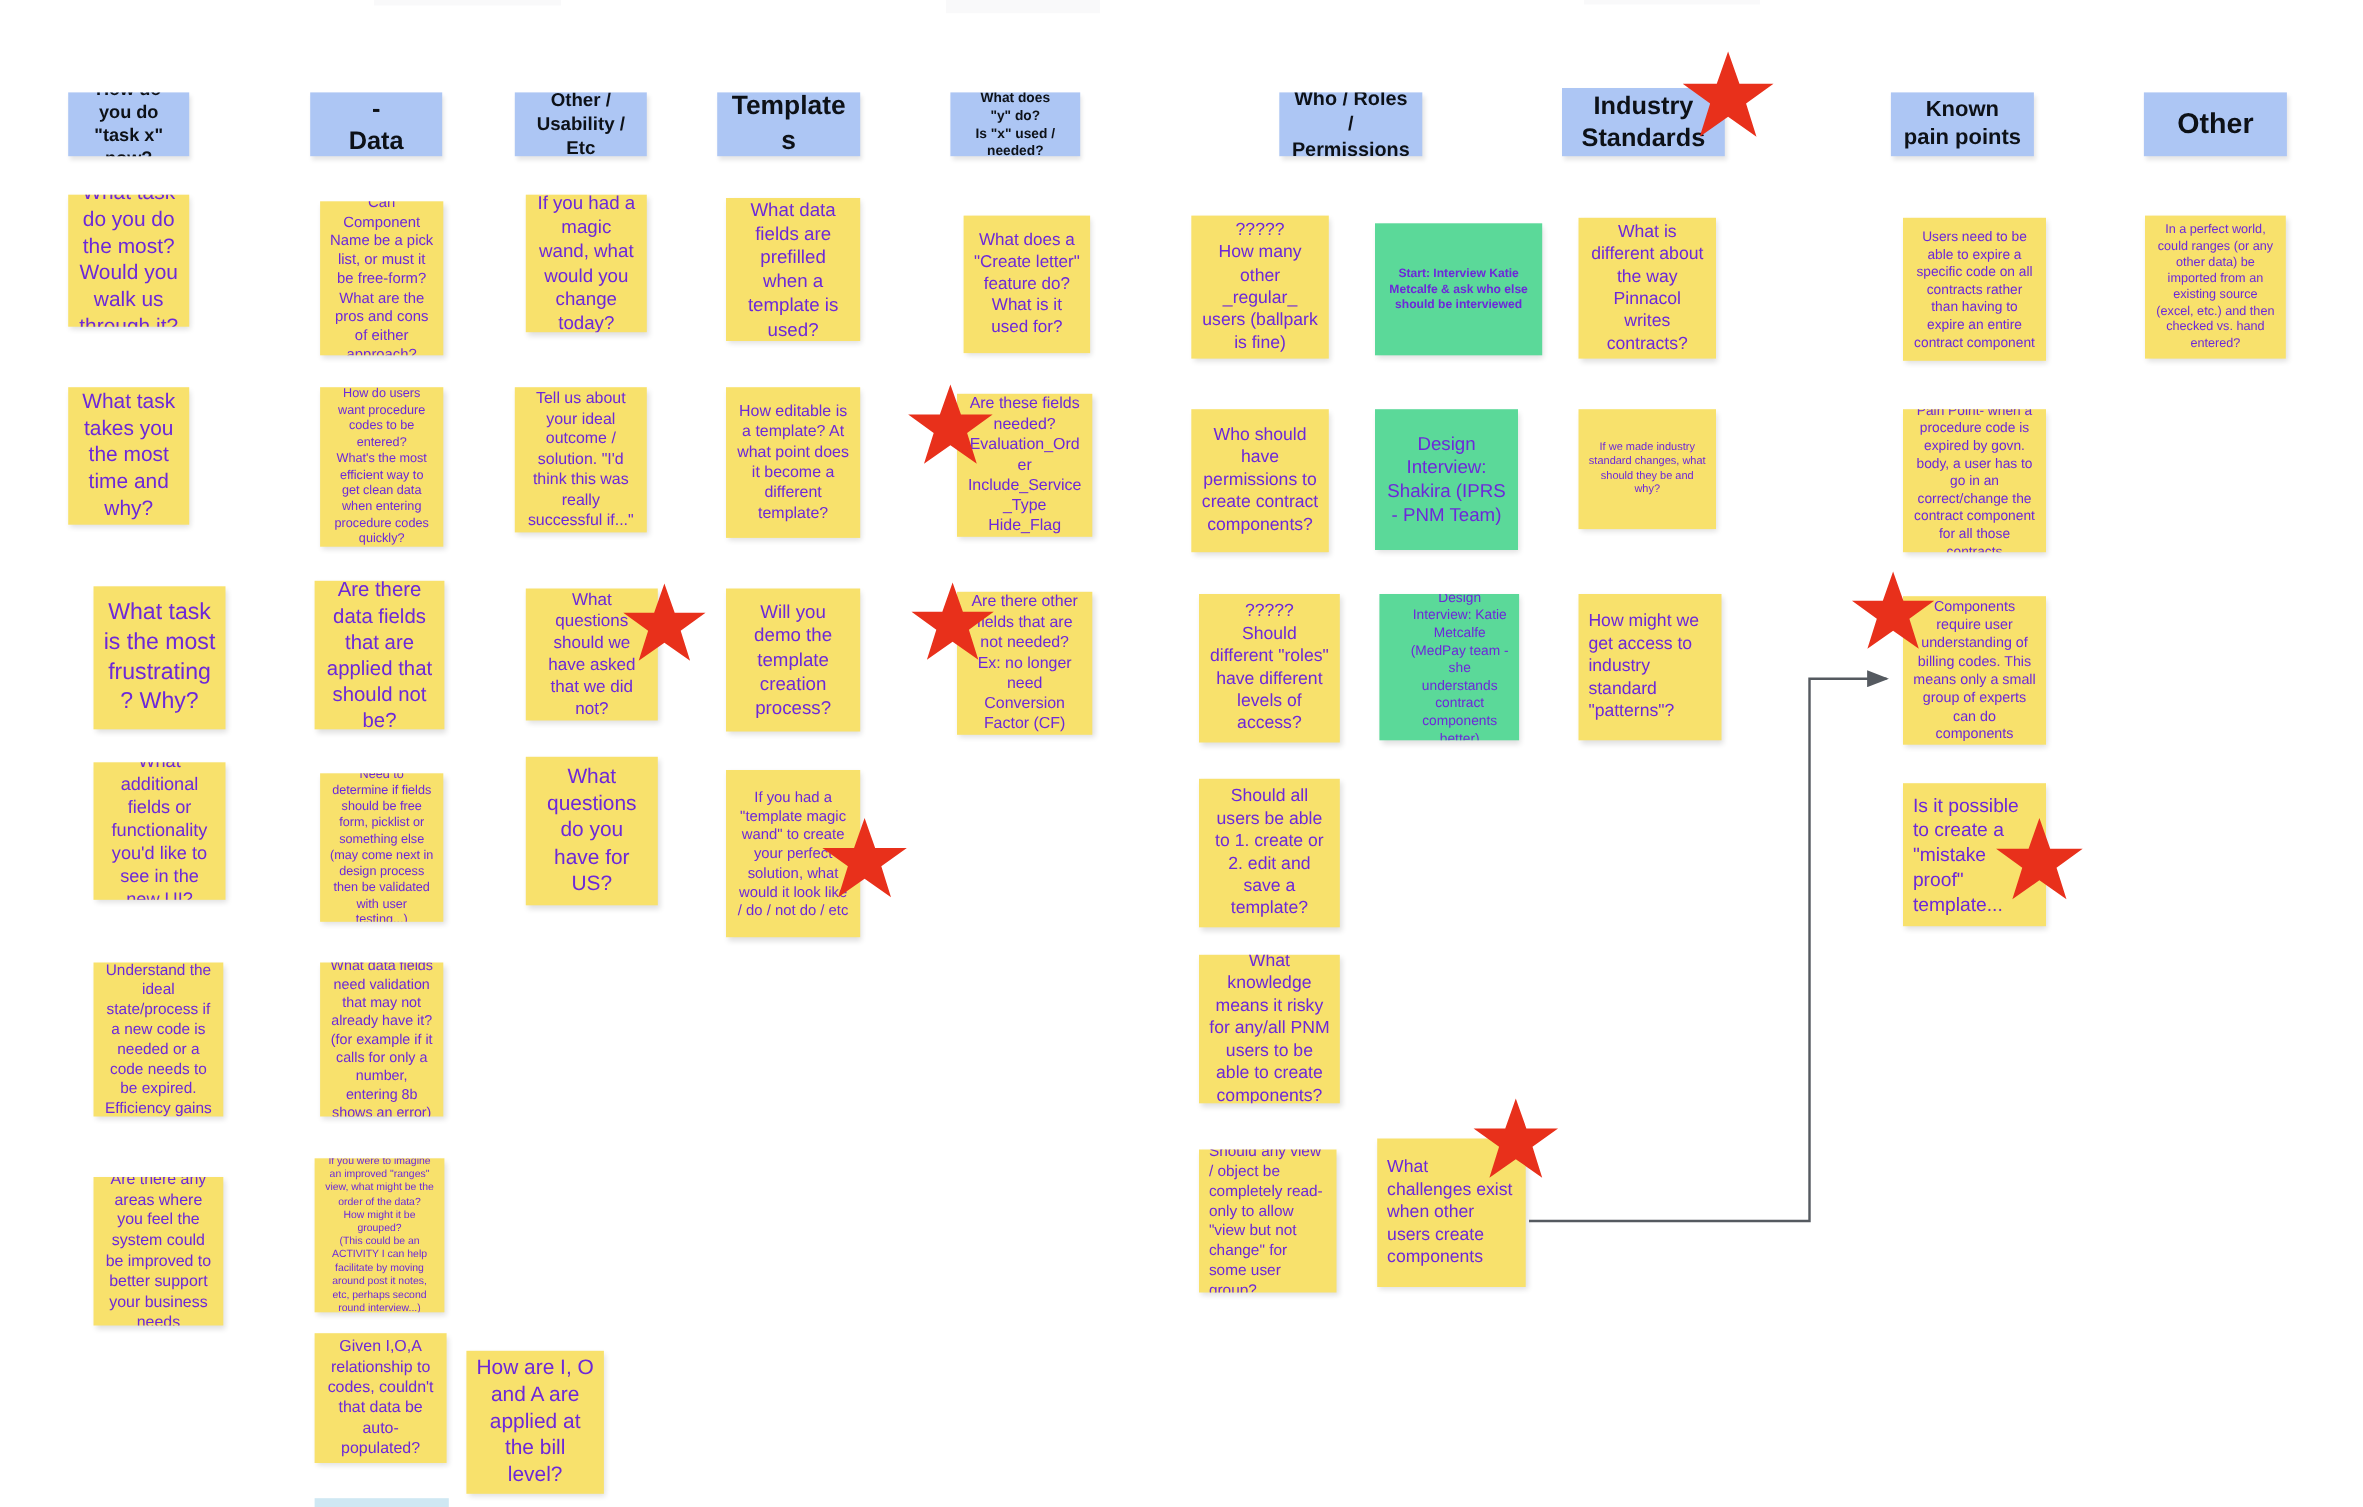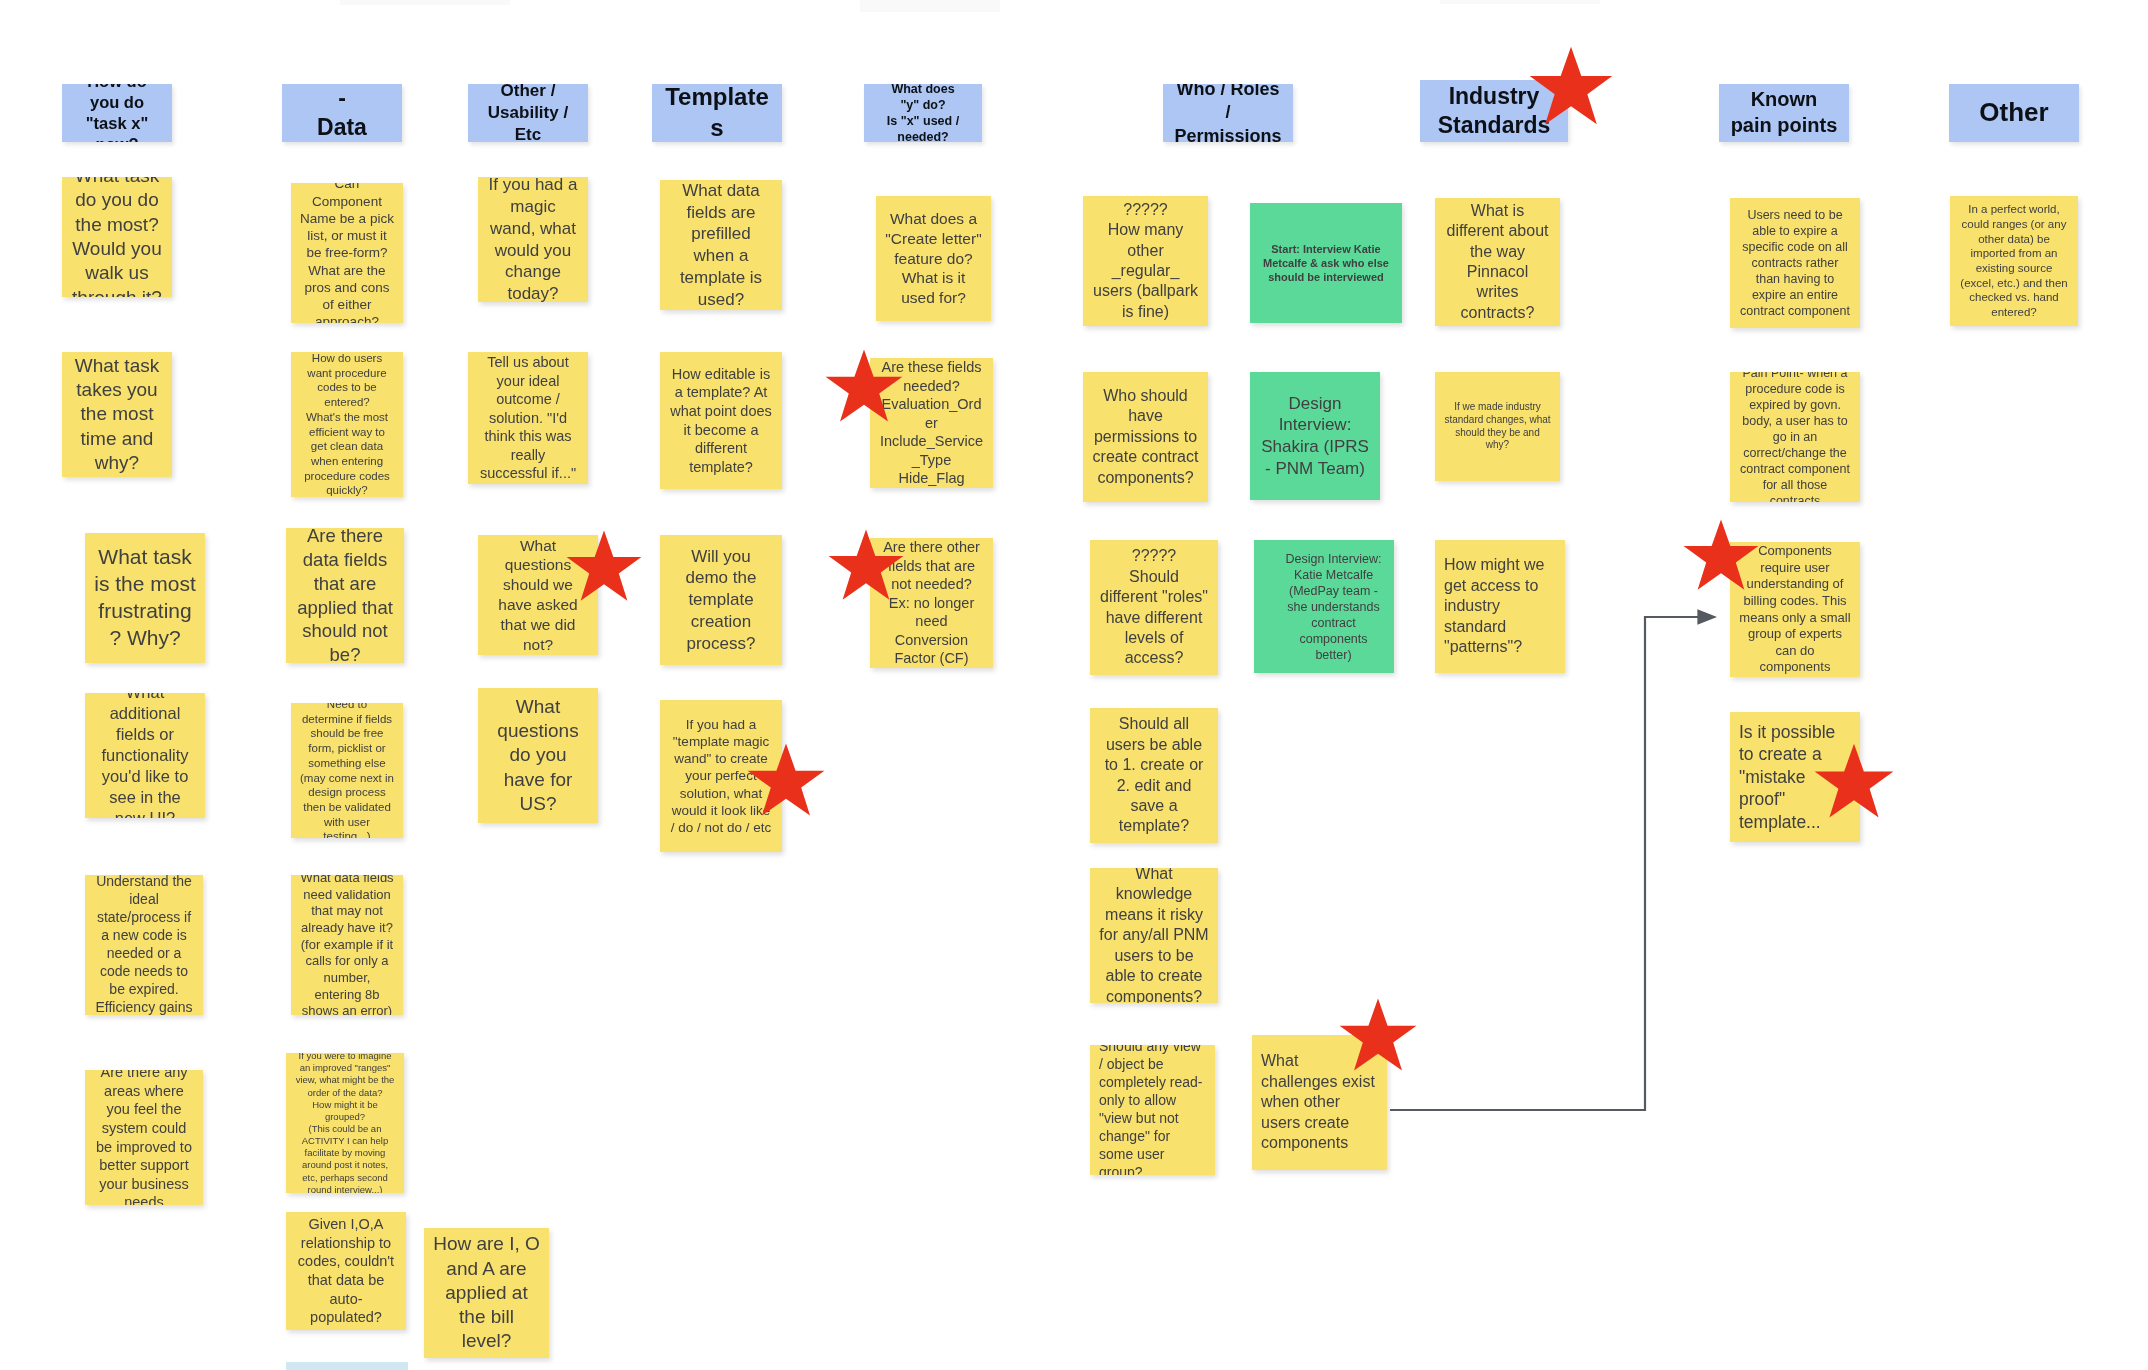--- a/index.html
+++ b/index.html
@@ -25,21 +25,21 @@
   }
   
   .note {
     position: absolute;
     box-sizing: border-box;
     display: flex;
     align-items: center;
     justify-content: center;
     text-align: center;
     padding: 10px 9px;
-    color: #404040;
+    color: #6d28d9;
     line-height: 1.28;
     box-shadow: 2px 3px 5px rgba(0,0,0,0.13);
     overflow: hidden;
     white-space: pre-line;
     word-break: break-word;
   }
   .note.header {
     background: #adc6f4;
     font-weight: bold;
     box-shadow: 2px 3px 4px rgba(0,0,0,0.10);
@@ -148,21 +148,21 @@
 How many other _regular_ users (ballpark is fine)</div>
   <div class="note yellow" style="left:1083px;top:372px;width:125px;height:130px;font-size:16px;">Who should have permissions to create contract components?</div>
   <div class="note yellow" style="left:1090px;top:540px;width:128px;height:135px;font-size:16px;">?????
 Should different "roles" have different levels of access?</div>
   <div class="note yellow" style="left:1090px;top:708px;width:128px;height:135px;font-size:16px;">Should all users be able to 1. create or 2. edit and save a template?</div>
   <div class="note yellow" style="left:1090px;top:868px;width:128px;height:135px;font-size:16px;">What knowledge means it risky for any/all PNM users to be able to create components?</div>
   <div class="note yellow align-left" style="left:1090px;top:1045px;width:125px;height:130px;font-size:14px;">Should any view / object be completely read-only to allow "view but not change" for some user group?</div>
 
   <div class="note green" style="left:1250px;top:203px;width:152px;height:120px;font-size:11px;font-weight:bold;">Start: Interview Katie Metcalfe &amp; ask who else should be interviewed</div>
   <div class="note green" style="left:1250px;top:372px;width:130px;height:128px;font-size:17px;">Design Interview: Shakira (IPRS - PNM Team)</div>
-  <div class="note green" style="left:1254px;top:540px;width:140px;height:133px;font-size:12.5px;padding-left:28px;">Design Interview: Katie Metcalfe (MedPay team - she understands contract components better)</div>
+  <div class="note green" style="left:1254px;top:540px;width:127px;height:133px;font-size:12.5px;padding-left:28px;">Design Interview: Katie Metcalfe (MedPay team - she understands contract components better)</div>
   <div class="note yellow align-left" style="left:1252px;top:1035px;width:135px;height:135px;font-size:16px;">What challenges exist when other users create components</div>
 
   <div class="note header" style="left:1420px;top:80px;width:148px;height:62px;font-size:23px;">Industry
 Standards</div>
 
   <div class="note yellow" style="left:1435px;top:198px;width:125px;height:128px;font-size:16px;">What is different about the way Pinnacol writes contracts?</div>
   <div class="note yellow" style="left:1435px;top:372px;width:125px;height:109px;font-size:10px;">If we made industry standard changes, what should they be and why?</div>
   <div class="note yellow align-left" style="left:1435px;top:540px;width:130px;height:133px;font-size:16px;">How might we get access to industry standard "patterns"?</div>
 
   <div class="note header" style="left:1719px;top:84px;width:130px;height:58px;font-size:20px;">Known

